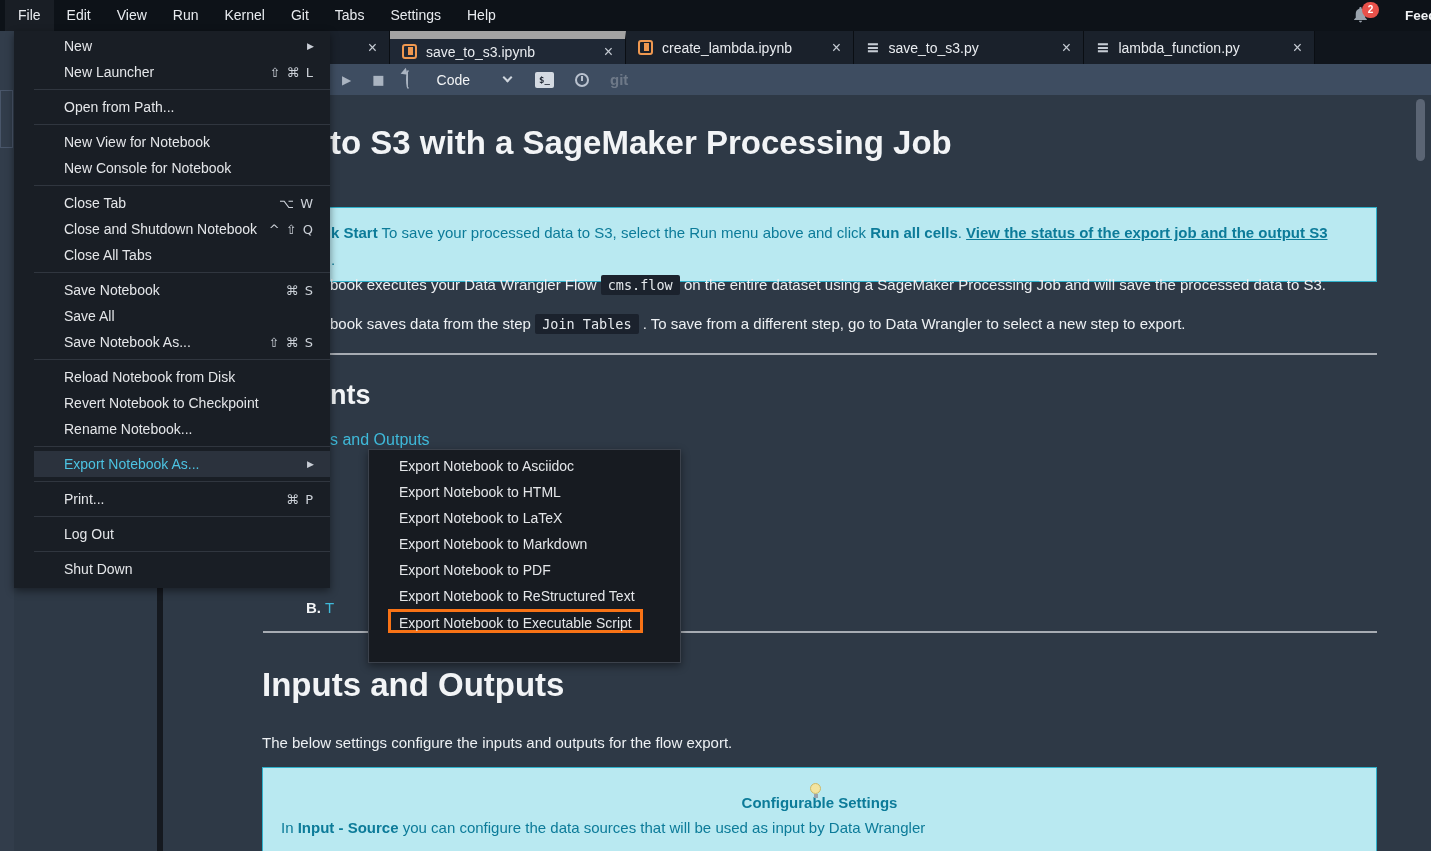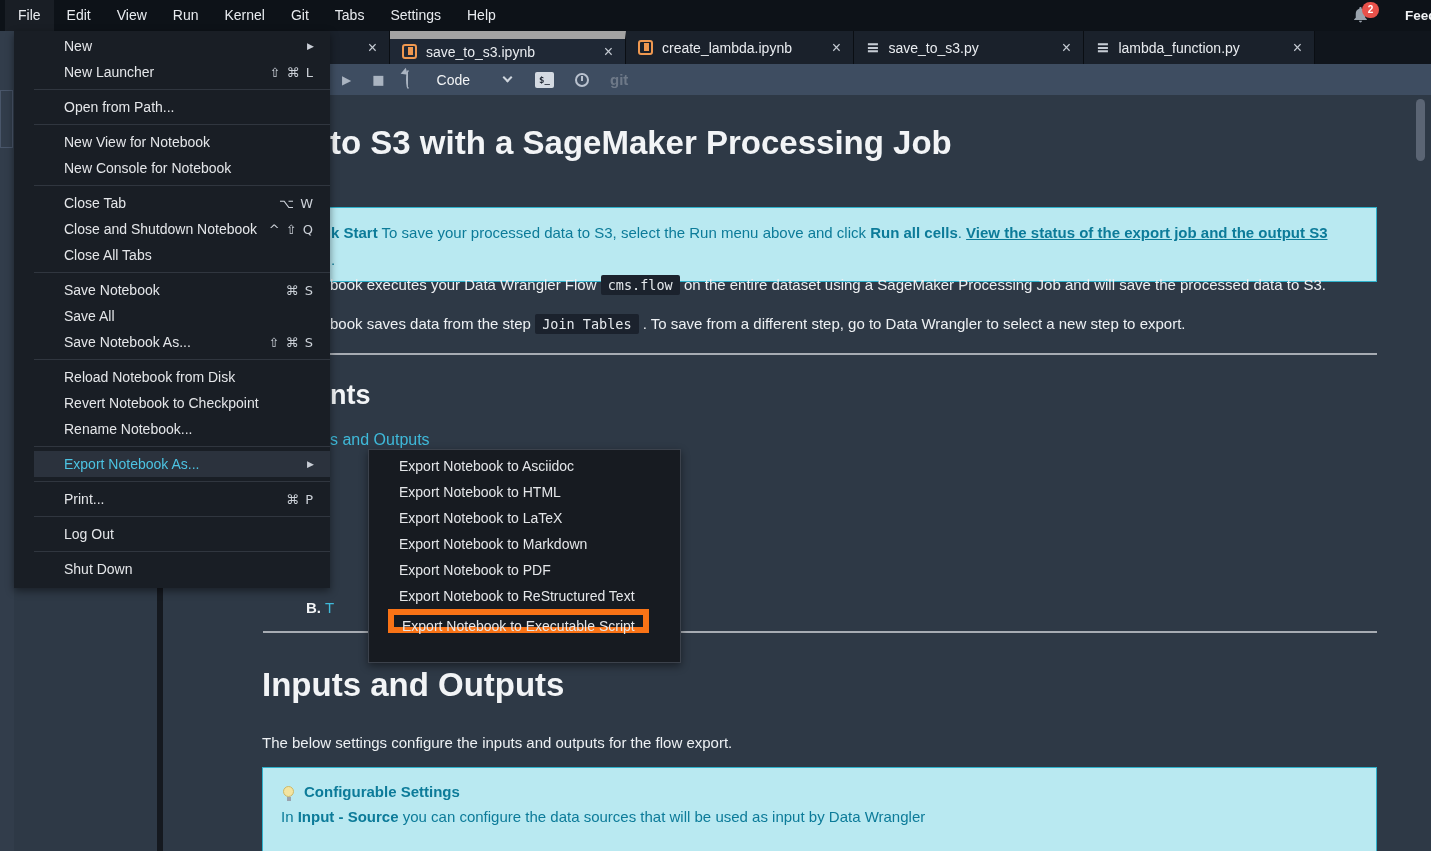--- a/index.html
+++ b/index.html
@@ -70,21 +70,21 @@
     font-size:13.5px; padding:2px 7px; border-radius:2px; }
   .hrule { position:absolute; left:263px; width:1114px; height:2px; background:#a7acb3; z-index:4; }
   .contents-h { position:absolute; left:330px; top:380px; color:#f2f4f6; font-size:27px; font-weight:600; z-index:4; }
   .toc-link { position:absolute; left:330px; top:431px; color:#3fbada; font-size:16px; z-index:4; }
   .item-b { position:absolute; left:306px; top:599px; font-size:15px; color:#f2f4f6; font-weight:bold; z-index:4; }
   .item-b a { color:#3fbada; font-weight:normal; margin-left:4px; }
   .h2 { position:absolute; left:262px; top:666px; color:#f2f4f6; font-size:33px; font-weight:600; z-index:4; }
   .h2-para { position:absolute; left:262px; top:734px; color:#edf0f3; font-size:15px; z-index:4; }
   .callout { position:absolute; left:262px; top:767px; width:1115px; height:120px;
     background:#b9e9f1; border:1px solid #2fb2cc; color:#0c7b99; font-size:15px; z-index:4; padding:15px 18px 0 18px; }
-  .callout-title { font-weight:bold; display:flex; align-items:center; }
+  .callout-title { font-weight:bold; display:flex; align-items:center;flex-direction:column; }
   .bulb { position:relative; width:11px; height:11px; background:#f3e4a0; border:1px solid #cdb96a;
     border-radius:50%; margin:0 10px 0 2px; flex:none; }
   .bulb:after { content:""; position:absolute; left:3px; top:10px; width:4px; height:4px; background:#9aa3ad; }
   .callout-line { margin-top:7px; line-height:19px; }
   .scroll-thumb { position:absolute; left:1416px; top:99px; width:9px; height:62px; border-radius:4.5px;
     background:#5b6574; z-index:5; }
   
   .file-menu { position:absolute; left:14px; top:31px; width:316px; height:557px; background:#191e25;
     z-index:50; padding-top:2px; box-shadow:0 3px 8px rgba(0,0,0,.45);padding-left:20px; }
   .fm-item { display:flex; align-items:center; height:26px; padding:0 16px 0 30px;
@@ -92,21 +92,21 @@
   .fm-item .fm-label { flex:1; white-space:nowrap; }
   .fm-sc { color:#ccd1d8; font-size:13px; letter-spacing:1px; font-family:"DejaVu Sans", sans-serif; white-space:nowrap; }
   .fm-arrow { color:#c9ced6; font-size:9px; font-family:"DejaVu Sans", sans-serif; }
   .fm-item.hl { background:#2b323d; }
   .fm-item.hl .fm-label { color:#4cc3e2; }
   .fm-div { height:1px; margin:4px 0; background:#30363f; }
   
   .submenu { position:absolute; left:330px; top:449px; width:313px; height:214px; background:#171b21;
     border:1px solid #3c424c; z-index:55; padding-top:3px; box-shadow:0 3px 8px rgba(0,0,0,.45);margin-left:38px; }
   .sm-item { height:26px; line-height:26px; padding-left:30px; color:#e4e6e9; font-size:14px; white-space:nowrap; }
-  .sm-item .green-box { display:inline-block; height:24px; line-height:22px; border:6px solid #f97316;
+  .sm-item .green-box { display:inline-block; height:24px; line-height:22px; border:3px solid #f97316;
     padding:0 8px; margin-left:-11px;text-align:center; }
 </style>
 </head>
 <body>
 
 <div id="app">
 
   <div class="rail">
     <div class="rail-slot"></div>
   </div>

